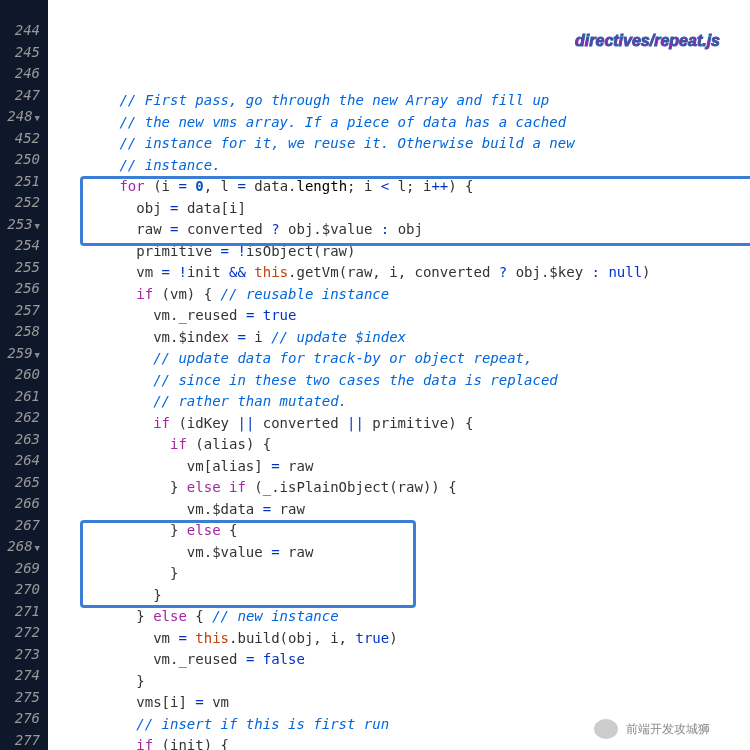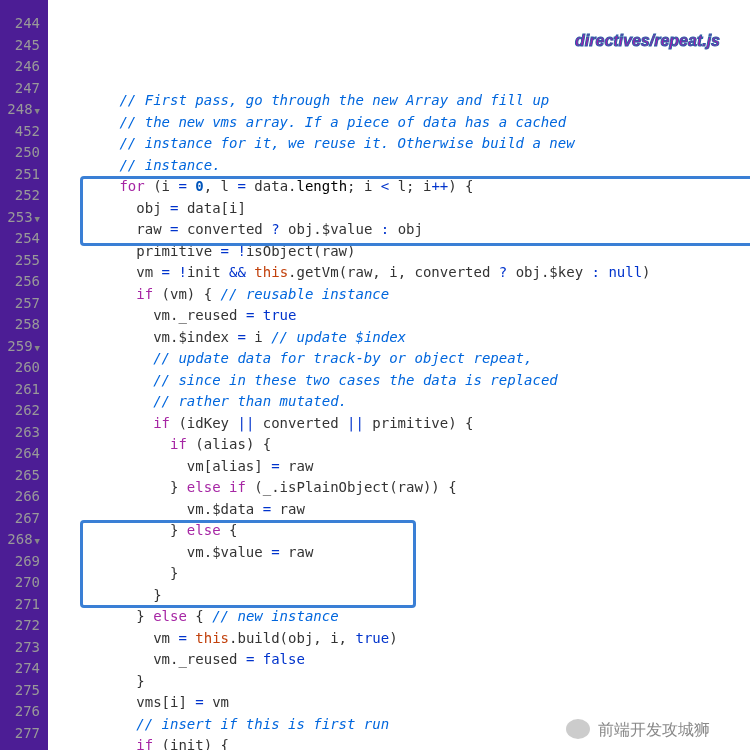--- a/index.html
+++ b/index.html
@@ -11,28 +11,29 @@
     position: relative;
     width: 750px;
     height: 750px;
     overflow: hidden;
   }
   .editor {
     display: flex;
     height: 100%;
   }
   .gutter {
-    background: #4c1d95;
-    padding: 13px 8px 4px 6px;
+    background: #0f172a;
+    padding: 20px 8px 4px 6px;
     text-align: right;
     color: #999;
     user-select: none;
     font-size: 14px;
     width: 48px;
     flex-shrink: 0;
+    font-style: italic;
   }
   .gutter .ln { height: 21.5px; }
   .gutter .fold::after { content: "▼"; font-size: 9px; color: #888; margin-left: 2px; }
   .code {
     padding: 4px 0 4px 4px;
     white-space: pre;
     position: relative;
     flex: 1;
   }
   .code .line { height: 21.5px; }
@@ -66,21 +67,21 @@
   }
   .wx-badge {
     position: absolute;
     bottom: 10px;
     right: 40px;
     display: flex;
     align-items: center;
     gap: 8px;
     color: #888;
     font-family: 'Arial', sans-serif;
-    font-size: 16px;
+    font-size: 12px;
   }
   .wx-icon {
     width: 24px; height: 20px;
     background: #999;
     border-radius: 50% 50% 50% 50%;
     position: relative;
     opacity: 0.5;
   }
 </style>
 </head>

